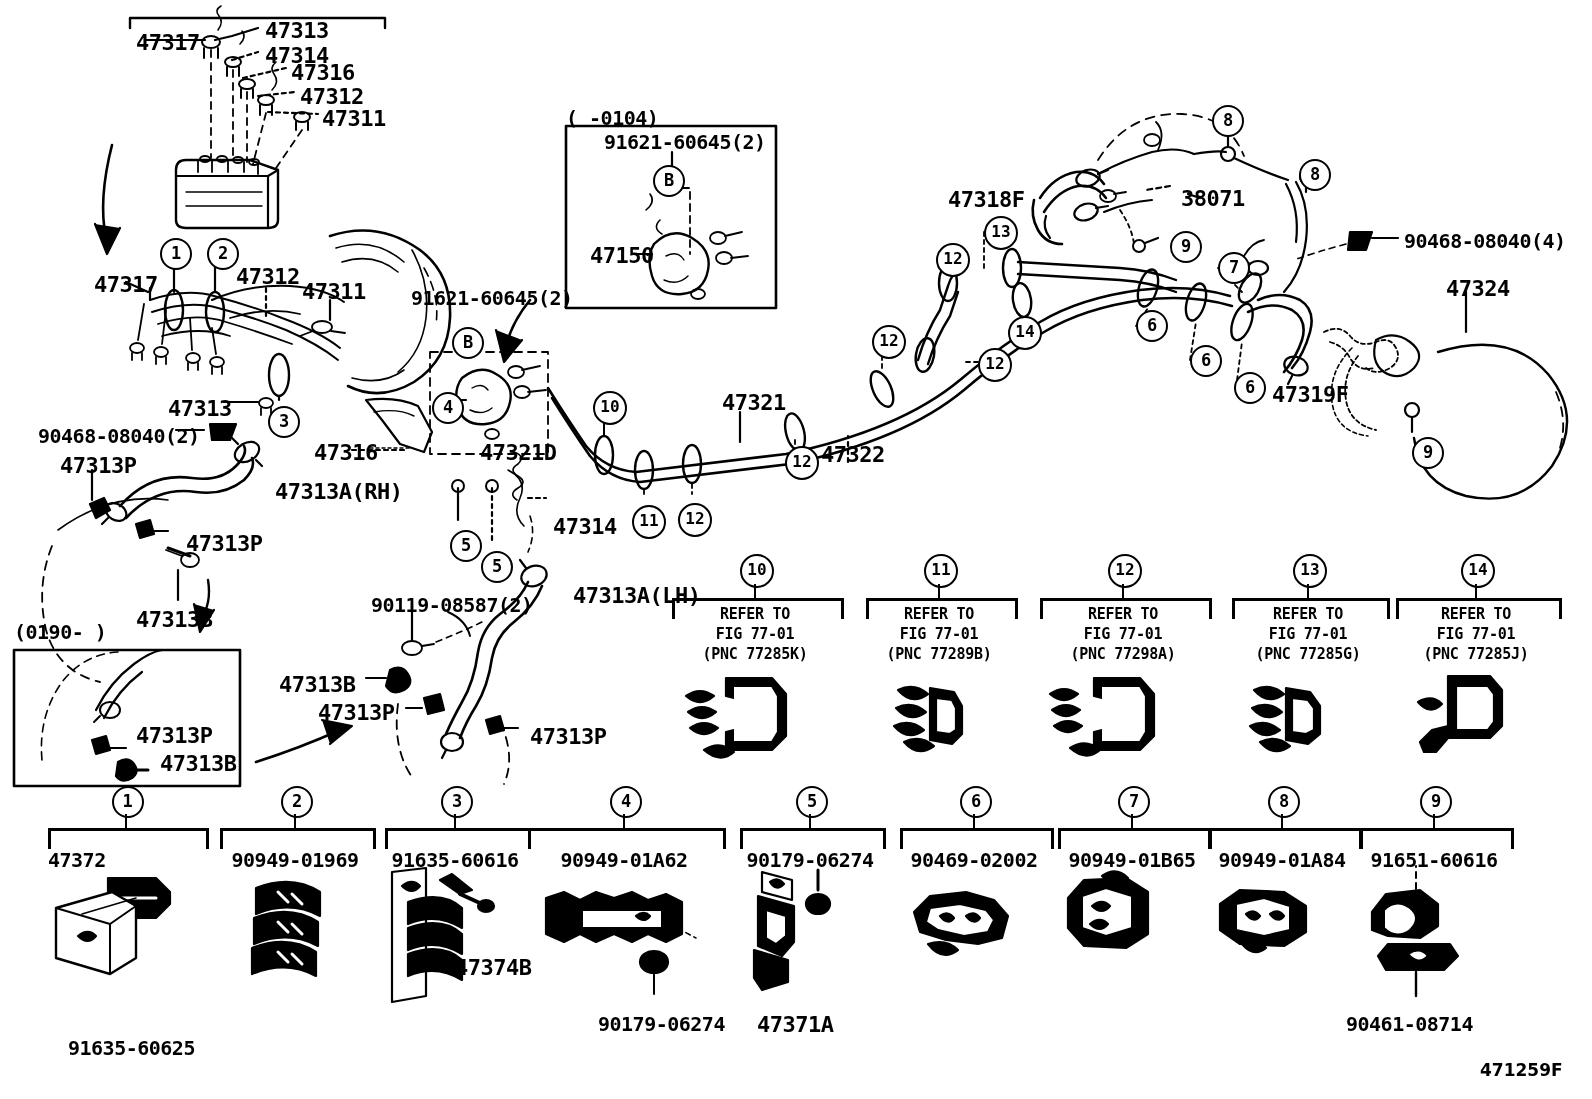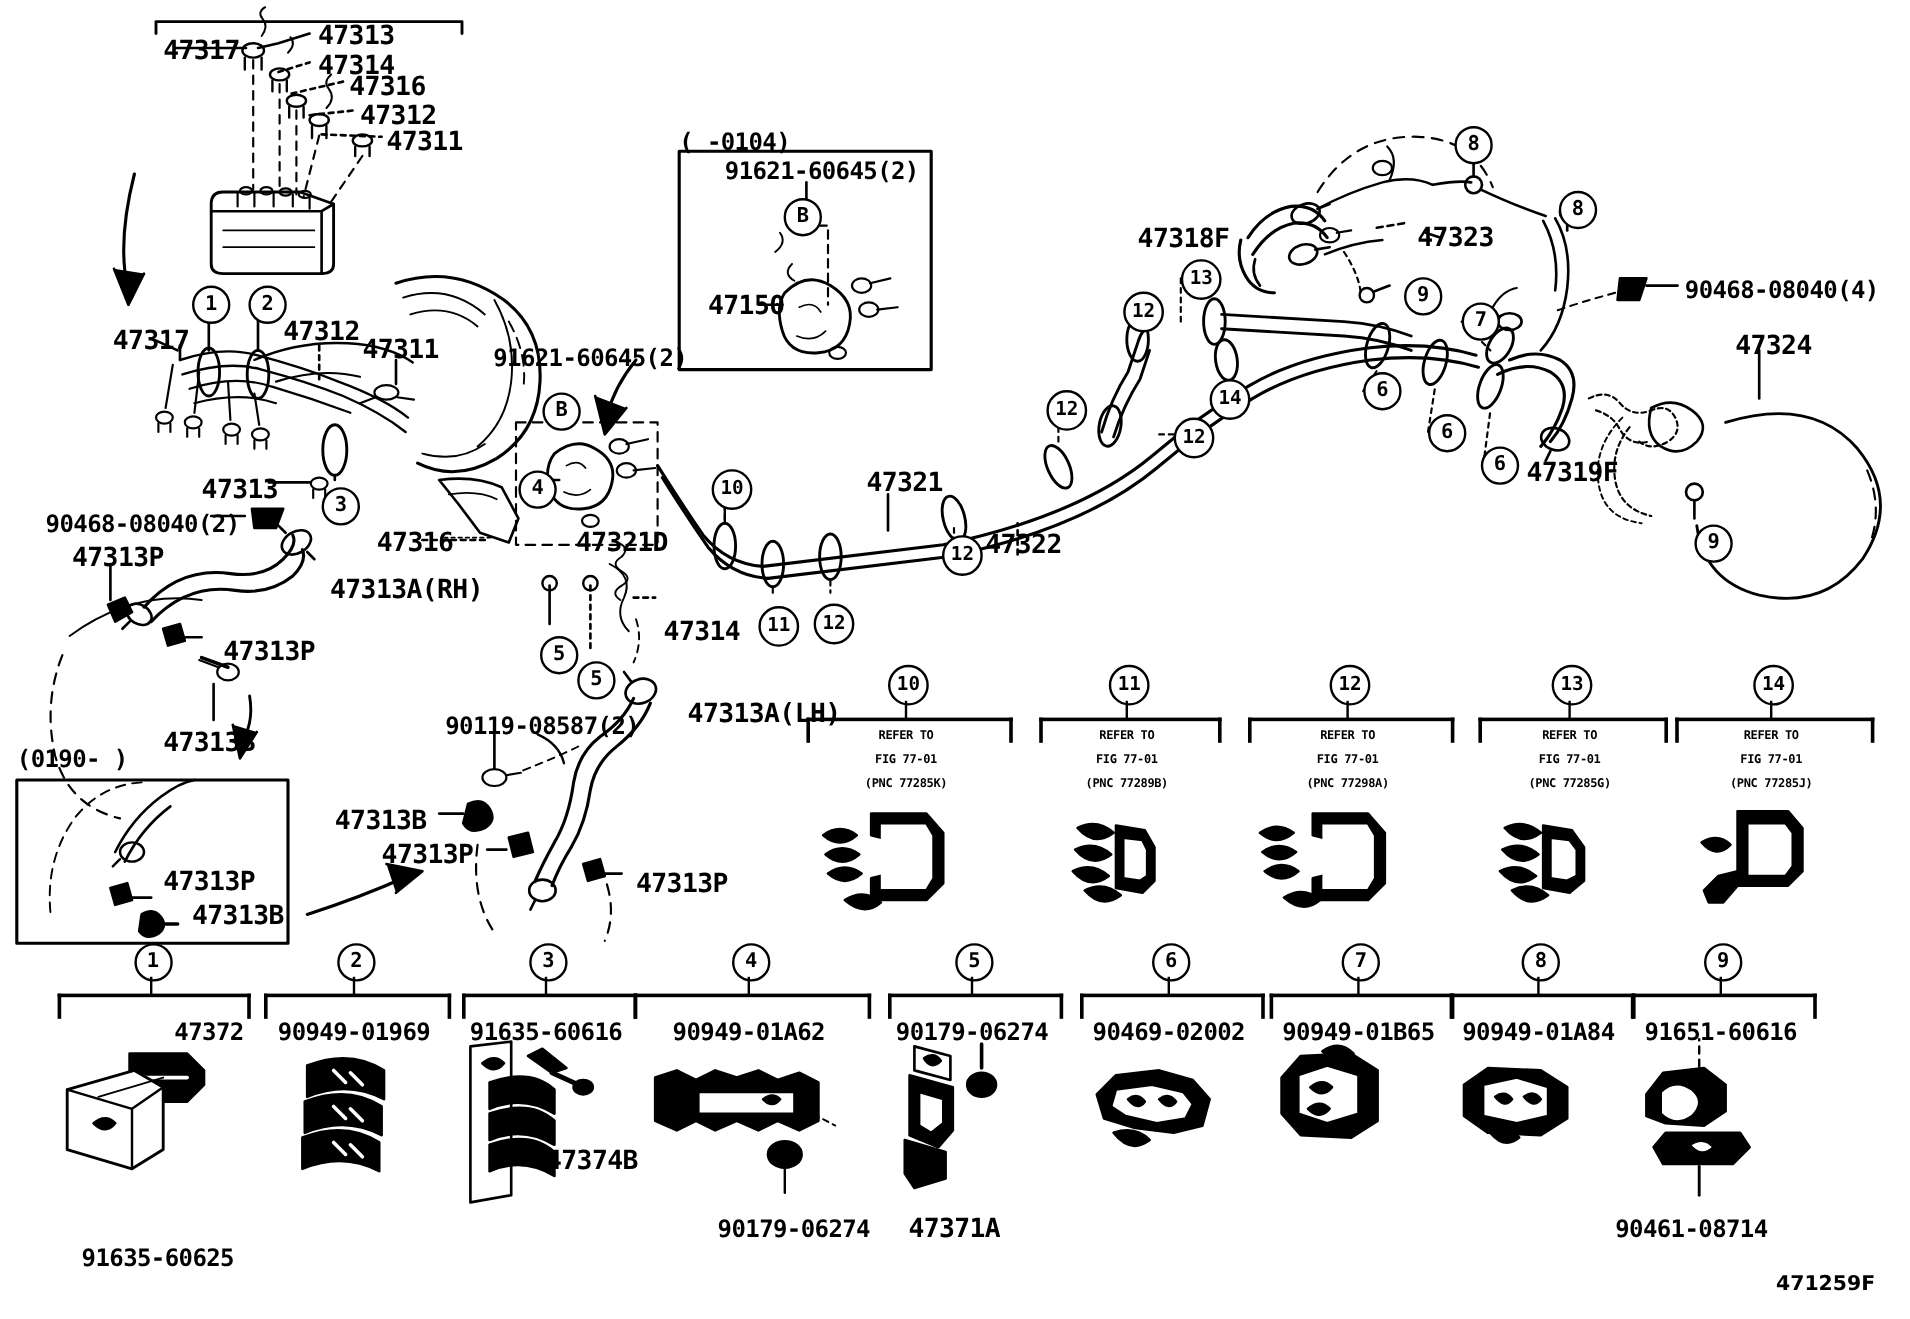--- a/index.html
+++ b/index.html
@@ -5,21 +5,21 @@
   html,body{margin:0;padding:0;background:#fff;}
   body{width:1592px;height:1099px;position:relative;overflow:hidden;
        font-family:"DejaVu Sans Mono",monospace;color:#000;}
   #stage{position:absolute;left:0;top:0;width:1592px;height:1099px;}
   svg#art{position:absolute;left:0;top:0;width:1592px;height:1099px;}
   .lbl{position:absolute;font-family:"DejaVu Sans Mono",monospace;
        font-weight:bold;color:#000;white-space:nowrap;letter-spacing:-0.5px;}
   .l22{font-size:22px;}
   .l20{font-size:20px;}
   .refbox{position:absolute;font-family:"DejaVu Sans Mono",monospace;
-          font-weight:bold;font-size:10px;line-height:20px;text-align:center;
+          font-weight:bold;font-size:15px;line-height:20px;text-align:center;
           letter-spacing:-0.3px;}
   .cnum{position:absolute;border:2px solid #000;border-radius:50%;
         background:#fff;text-align:center;font-family:"DejaVu Sans Mono",monospace;
         font-weight:bold;color:#000;}
   .c28{width:28px;height:28px;line-height:26px;font-size:17px;}
   .c30{width:30px;height:30px;line-height:28px;font-size:16px;}
   .figcode{position:absolute;font-family:"DejaVu Sans",sans-serif;
            font-weight:bold;font-size:17px;}
 </style>
 </head>
@@ -506,21 +506,21 @@
       <div class="lbl l22" style="left: 136px; top: 607px;">47313B</div>
       <div class="lbl l22" style="left: 553px; top: 514px;">47314</div>
       <div class="lbl l22" style="left: 573px; top: 567px; margin-top: 16px;">47313A(LH)</div>
       <div class="lbl l20" style="left: 371px; top: 593px;">90119-08587(2)</div>
       <div class="lbl l22" style="left: 279px; top: 672px;">47313B</div>
       <div class="lbl l22" style="left: 318px; top: 700px;">47313P</div>
       <div class="lbl l22" style="left: 530px; top: 724px;">47313P</div>
       <div class="lbl l22" style="left: 722px; top: 390px;">47321</div>
       <div class="lbl l22" style="left: 821px; top: 442px;">47322</div>
       <div class="lbl l22" style="left: 948px; top: 187px;">47318F</div>
-      <div class="lbl l22" style="left: 1181px; top: 186px;">47323</div>
+      <div class="lbl l22" style="left: 1181px; top: 186px;">38071</div>
       <div class="lbl l20" style="left: 1404px; top: 229px;">90468-08040(4)</div>
       <div class="lbl l22" style="left: 1446px; top: 276px;">47324</div>
       <div class="lbl l22" style="left: 1272px; top: 382px;">47319F</div>
       <div class="lbl l22" style="left: 455px; top: 955px;">47374B</div>
       <div class="lbl l20" style="left: 68px; top: 1004px; margin-top: 32px;">91635-60625</div>
       <div class="lbl l20" style="left: 598px; top: 1012px;">90179-06274</div>
       <div class="lbl l22" style="left: 757px; top: 1012px;">47371A</div>
       <div class="lbl l20" style="left: 1346px; top: 1012px;">90461-08714</div>
     </div>
 <div id="callouts-layer">
@@ -600,21 +600,21 @@
           <div>FIG 77-01</div>
           <div>(PNC 77285J)</div>
         </div>
       </div>
     </div>
 <div id="legend-layer">
       <div style="position: absolute; left: 48px; top: 828px; width: 155px;">
         <div class="cnum c28" style="left: 63.5px; top: -42px;">1</div>
         <div style="position: absolute; left: 76.5px; top: -14px; width: 2px; height: 16px; background: rgb(0, 0, 0);"></div>
         <div style="position: absolute; left: 0px; top: 0px; width: 155px; height: 18px; border-top: 3px solid rgb(0, 0, 0); border-left: 3px solid rgb(0, 0, 0); border-right: 3px solid rgb(0, 0, 0);"></div>
-        <div class="lbl l20" style="left: 0px; top: 20px; width: 155px; text-align: right; position: absolute;">47372</div>
+        <div class="lbl l20" style="left: 0px; top: 20px; width: 155px; text-align: left; position: absolute;">47372</div>
       </div>
       <div style="position: absolute; left: 220px; top: 828px; width: 150px;">
         <div class="cnum c28" style="left: 61px; top: -42px;">2</div>
         <div style="position: absolute; left: 74px; top: -14px; width: 2px; height: 16px; background: rgb(0, 0, 0);"></div>
         <div style="position: absolute; left: 0px; top: 0px; width: 150px; height: 18px; border-top: 3px solid rgb(0, 0, 0); border-left: 3px solid rgb(0, 0, 0); border-right: 3px solid rgb(0, 0, 0);"></div>
         <div class="lbl l20" style="left: 0px; top: 20px; width: 150px; text-align: center; position: absolute;">90949-01969</div>
       </div>
       <div style="position: absolute; left: 385px; top: 828px; width: 140px;">
         <div class="cnum c28" style="left: 56px; top: -42px;">3</div>
         <div style="position: absolute; left: 69px; top: -14px; width: 2px; height: 16px; background: rgb(0, 0, 0);"></div>

